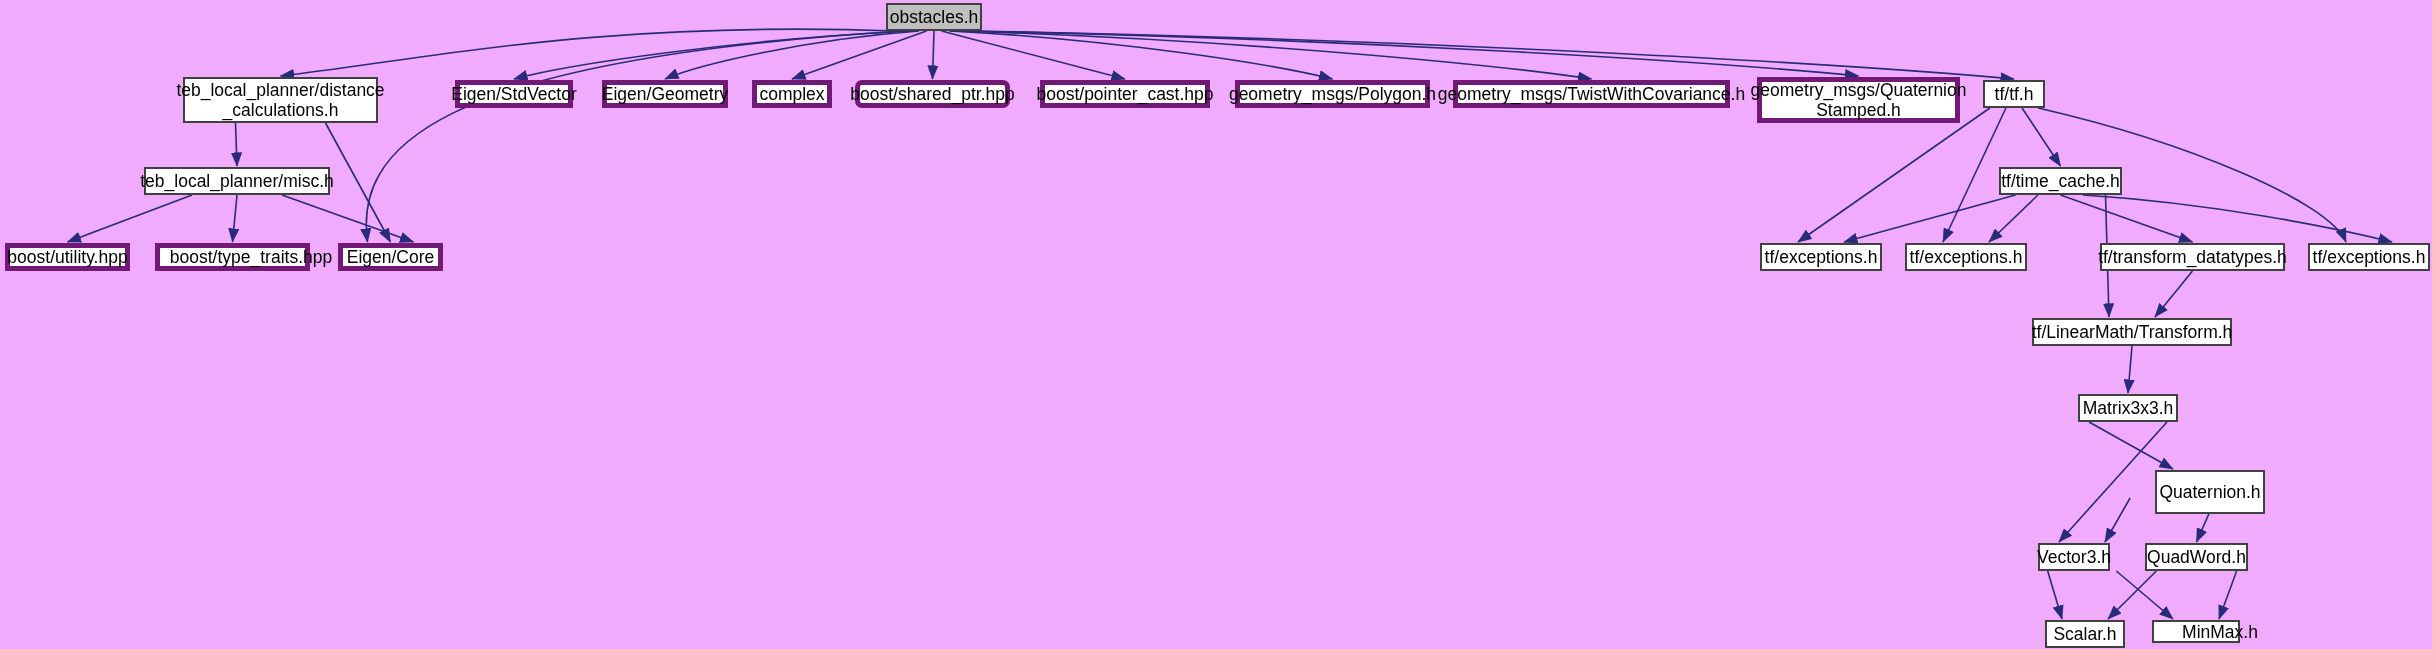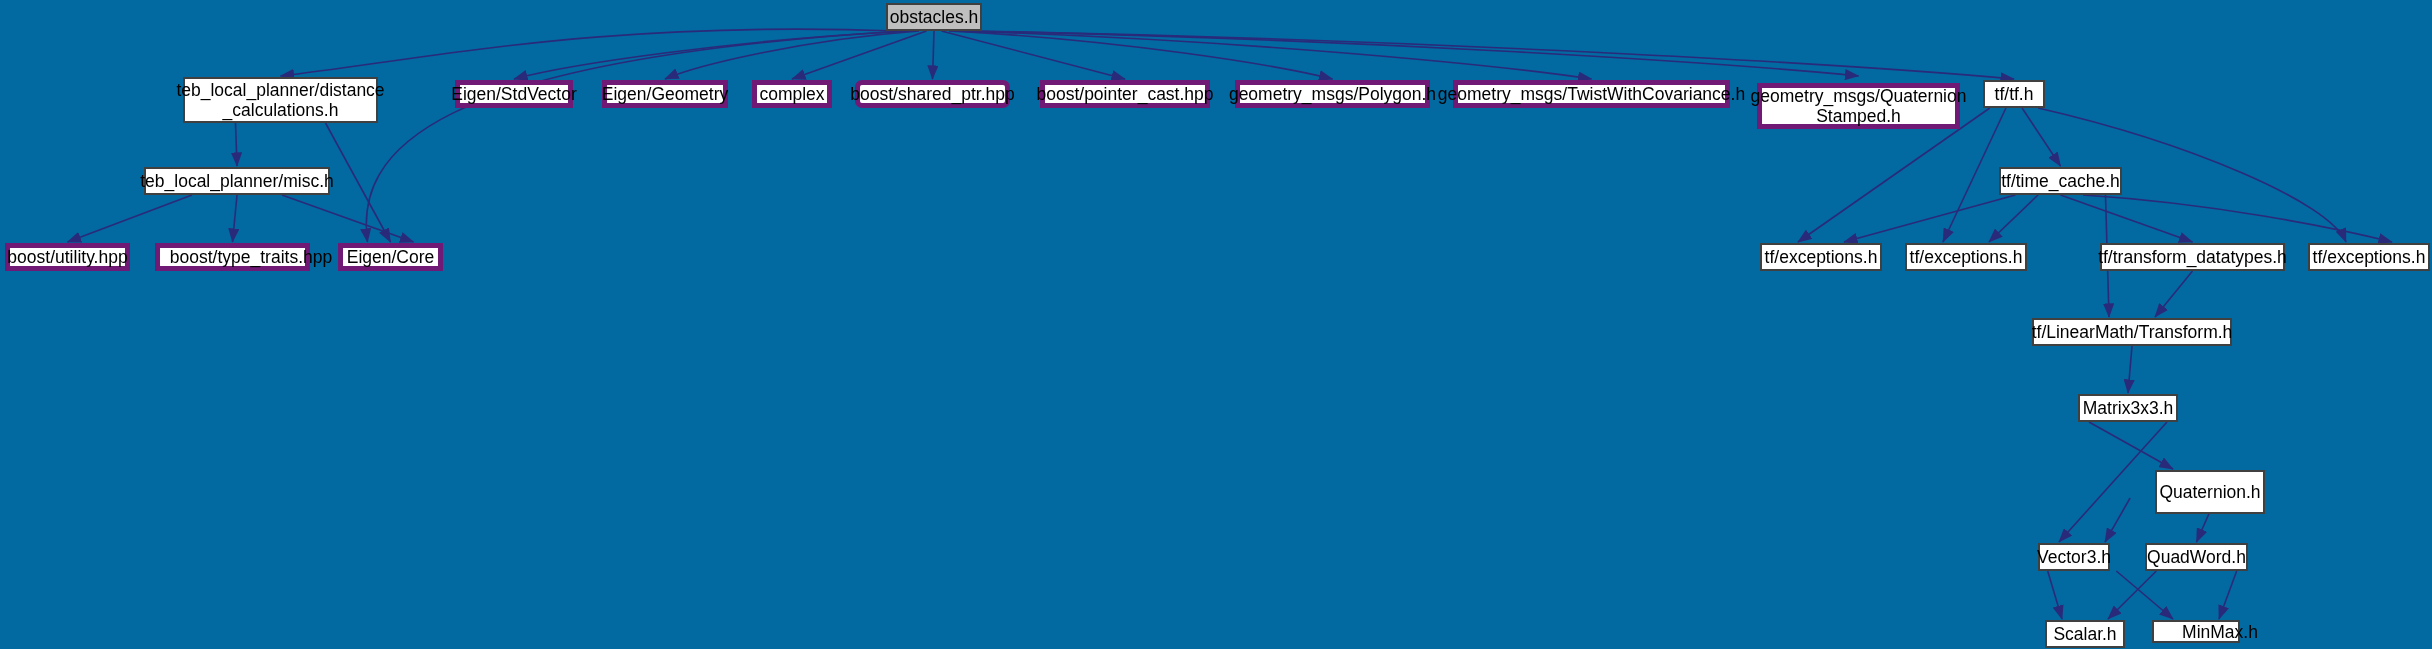--- a/index.html
+++ b/index.html
@@ -4,21 +4,21 @@
 <style>
   html, body {
     margin: 0;
     padding: 0;
     background: #ffffff;
   }
   #graph-root {
     position: relative;
     width: 2432px;
     height: 649px;
-    background: #0369a1;
+    background: #f0abfc;
     font-family: "Liberation Sans", "DejaVu Sans", sans-serif;
     overflow: hidden;
   }
   svg#edges {
     position: absolute;
     left: 0;
     top: 0;
     width: 2432px;
     height: 649px;
     pointer-events: none;
@@ -103,21 +103,21 @@
       <div class="node root" style="left: 886px; top: 3px; width: 96px; height: 28px;"><span class="label">obstacles.h</span></div>
       <div class="node strong" style="left: 183px; top: 77px; width: 195px; height: 46px;"><span class="label">teb_local_planner/distance
 _calculations.h</span></div>
       <div class="node " style="left: 455px; top: 80px; width: 118px; height: 28px;"><span class="label">Eigen/StdVector</span></div>
       <div class="node " style="left: 602px; top: 80px; width: 126px; height: 28px;"><span class="label">Eigen/Geometry</span></div>
       <div class="node " style="left: 752px; top: 80px; width: 80px; height: 28px;"><span class="label">complex</span></div>
       <div class="node " style="left: 855px; top: 80px; width: 155px; height: 28px; border-radius: 7px;"><span class="label">boost/shared_ptr.hpp</span></div>
       <div class="node " style="left: 1040px; top: 80px; width: 170px; height: 28px;"><span class="label">boost/pointer_cast.hpp</span></div>
       <div class="node " style="left: 1235px; top: 80px; width: 195px; height: 28px;"><span class="label">geometry_msgs/Polygon.h</span></div>
       <div class="node " style="left: 1453px; top: 80px; width: 277px; height: 28px;"><span class="label">geometry_msgs/TwistWithCovariance.h</span></div>
-      <div class="node " style="left: 1757px; top: 77px; width: 203px; height: 46px; margin-top: 6px;"><span class="label">geometry_msgs/Quaternion
+      <div class="node " style="left: 1757px; top: 77px; width: 203px; height: 46px;"><span class="label">geometry_msgs/Quaternion
 Stamped.h</span></div>
       <div class="node strong" style="left: 1983px; top: 80px; width: 62px; height: 28px;"><span class="label">tf/tf.h</span></div>
       <div class="node strong" style="left: 144px; top: 167px; width: 186px; height: 28px;"><span class="label">teb_local_planner/misc.h</span></div>
       <div class="node strong" style="left: 1999px; top: 167px; width: 123px; height: 28px;"><span class="label">tf/time_cache.h</span></div>
       <div class="node " style="left: 5px; top: 243px; width: 125px; height: 28px;"><span class="label">boost/utility.hpp</span></div>
       <div class="node " style="left: 155px; top: 243px; width: 155px; height: 28px; padding-left: 37px;"><span class="label">boost/type_traits.hpp</span></div>
       <div class="node " style="left: 338px; top: 243px; width: 105px; height: 28px;"><span class="label">Eigen/Core</span></div>
       <div class="node strong" style="left: 1760px; top: 243px; width: 122px; height: 28px;"><span class="label">tf/exceptions.h</span></div>
       <div class="node strong" style="left: 1905px; top: 243px; width: 122px; height: 28px;"><span class="label">tf/exceptions.h</span></div>
       <div class="node strong" style="left: 2100px; top: 243px; width: 185px; height: 28px;"><span class="label">tf/transform_datatypes.h</span></div>

